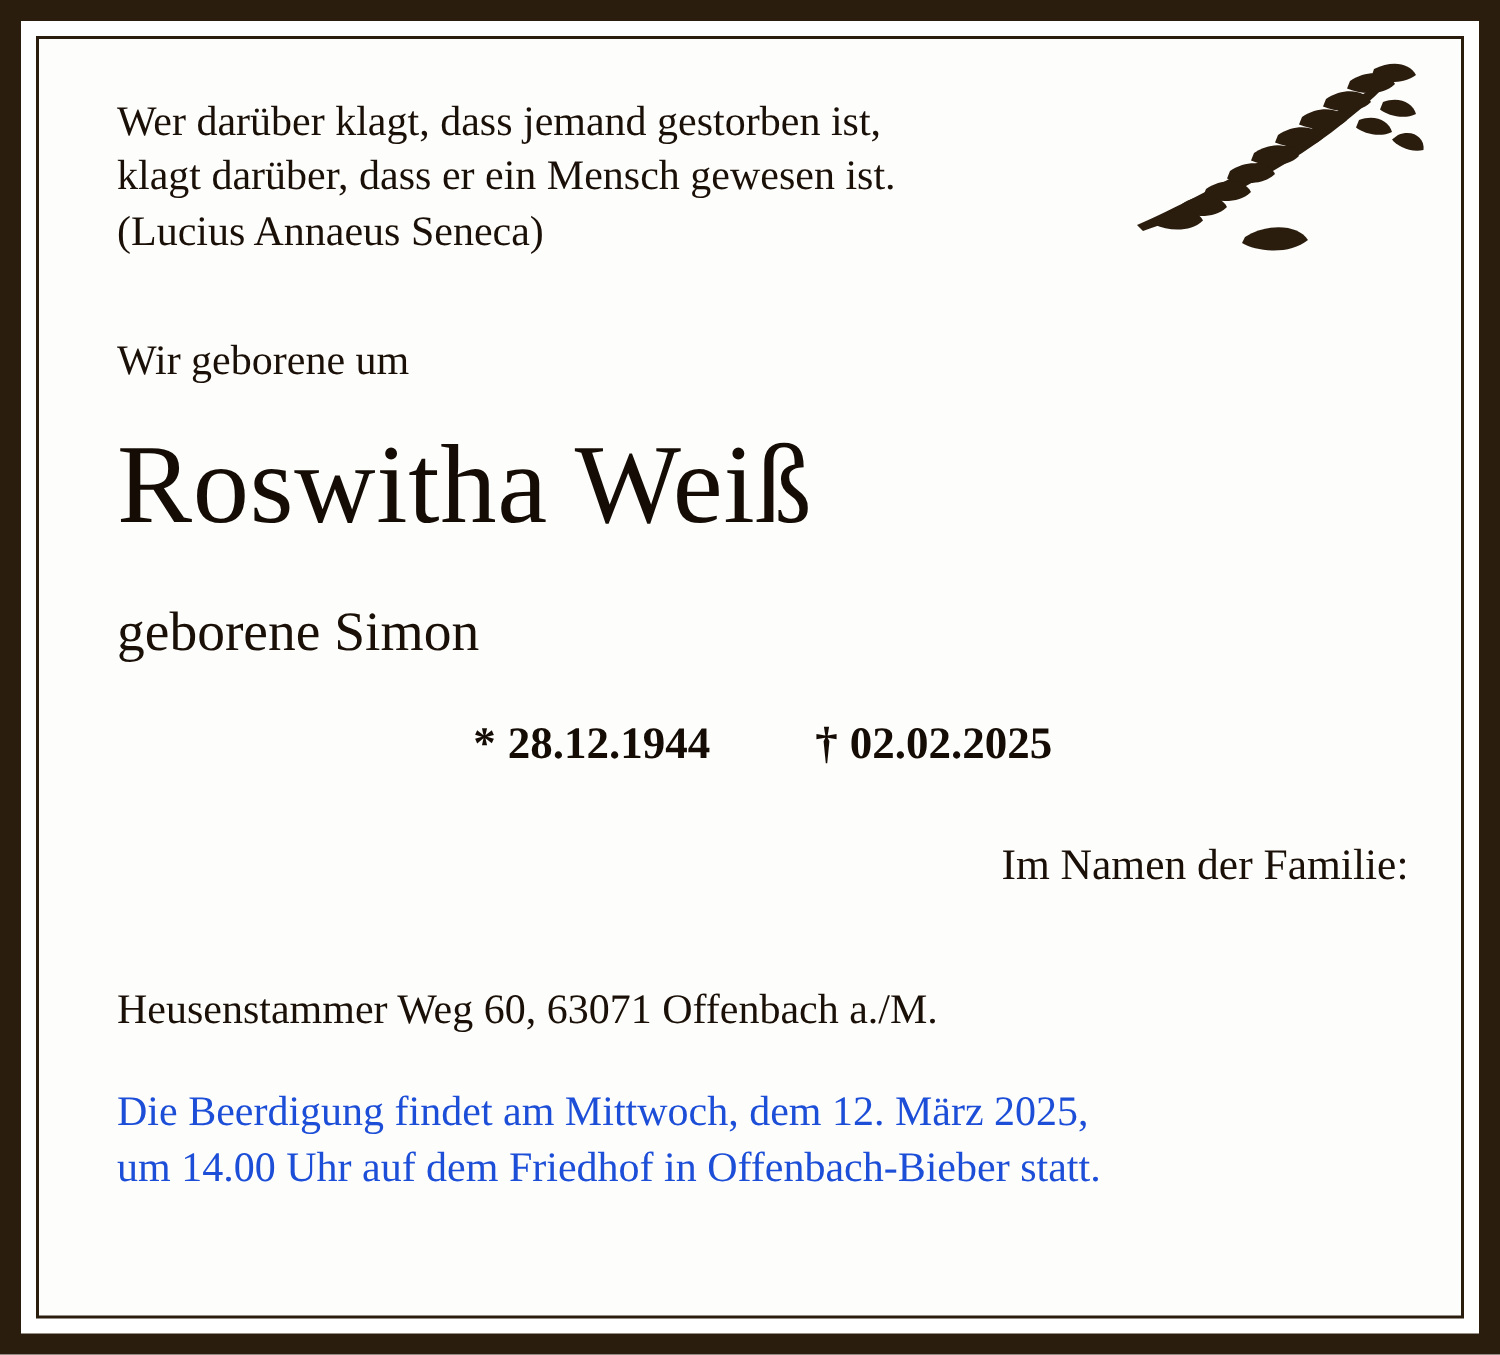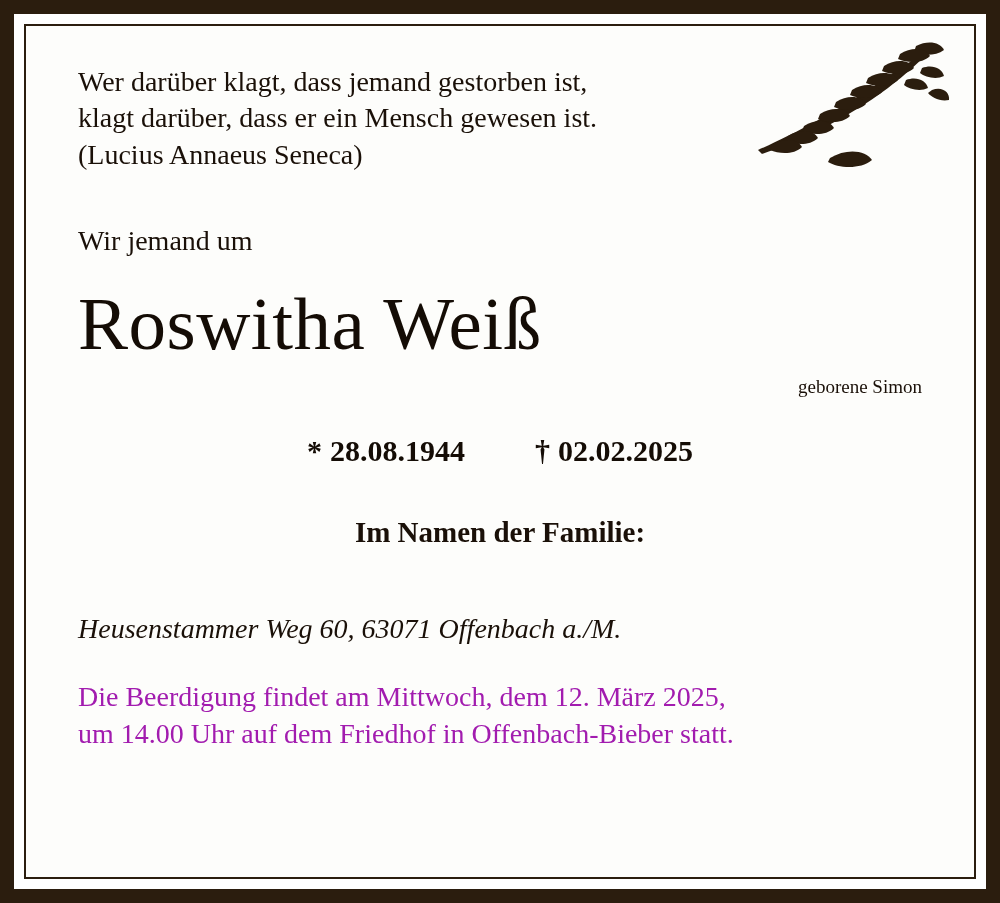--- a/index.html
+++ b/index.html
@@ -24,21 +24,21 @@
     padding: 10px;
     position: relative;
   }
 
   .inner-frame {
     box-sizing: border-box;
     width: 100%;
     height: 100%;
     border: 2px solid #2b1d0e;
     position: relative;
-    padding: 30px 52px 0 52px;
+    padding: 30px 35px 0 52px;
     background: #fdfdfb;
   }
 
   .quote {
     font-size: 28px;
     line-height: 1.30;
     color: #1a1008;
     white-space: pre-line;
     margin-top: 8px;
     max-width: 640px;
@@ -62,70 +62,68 @@
   .name {
     text-align: left;
     font-size: 75px;
     line-height: 1.05;
     margin-top: 28px;
     letter-spacing: 0.5px;
     color: #140c05;
   }
 
   .maiden {
-    text-align: right;
-    font-size: 19px;
-    margin-top: 12px;
+    text-align: left;
+    font-size: 37px;
+    margin-top: 36px;
     color: #1a1008;
   }
 
   .dates {
     text-align: center;
     font-size: 30px;
     font-weight: bold;
     margin-top: 36px;
     color: #140c05;
   }
   .dates .gap {
     display: inline-block;
     width: 70px;
   }
   .dates .sym {
     margin-right: 8px;
   }
 
   .family-label {
-    text-align: center;
+    text-align: right;
     font-size: 29px;
     margin-top: 48px;
     color: #1a1008;
-    font-weight: bold;
   }
 
   .family-names {
     text-align: center;
     font-size: 30px;
     font-weight: bold;
     margin-top: 26px;
     color: #140c05;
   }
 
   .address {
     font-size: 28px;
     margin-top: 64px;
     color: #1a1008;
-    font-style: italic;
   }
 
   .funeral {
     font-size: 28px;
     line-height: 1.32;
     margin-top: 34px;
     white-space: pre-line;
-    color: #a21caf;
+    color: #1d4ed8;
   }
 </style>
 </head>
 <body>
 
 <div class="obituary">
   <div class="inner-frame">
 
     <div class="quote">Wer darüber klagt, dass jemand gestorben ist,
 klagt darüber, dass er ein Mensch gewesen ist.
@@ -146,28 +144,28 @@
           <path d="M38 96 C 50 88, 64 90, 68 98 C 60 106, 45 105, 36 101 Z"></path>
           <path d="M22 105 C 34 97, 48 99, 52 107 C 44 115, 29 114, 20 110 Z"></path>
           <path d="M172 28 C 182 24, 192 28, 194 36 C 186 40, 175 37, 170 33 Z"></path>
           <path d="M156 40 C 166 36, 176 40, 178 48 C 170 52, 159 49, 154 45 Z"></path>
           <path d="M182 50 C 192 46, 200 52, 199 60 C 190 62, 181 57, 178 53 Z"></path>
           <path d="M80 118 C 96 108, 116 110, 122 120 C 110 130, 88 128, 78 122 Z" transform="translate(0,0)"></path>
         </g>
       </svg>
     </div>
 
-    <div class="mourn-line">Wir jemand um</div>
+    <div class="mourn-line">Wir geborene um</div>
 
     <div class="name">Roswitha Weiß</div>
 
     <div class="maiden">geborene Simon</div>
 
     <div class="dates">
-      <span class="sym">*</span><span>28.08.1944</span><span class="gap"></span><span class="sym">†</span><span>02.02.2025</span>
+      <span class="sym">*</span><span>28.12.1944</span><span class="gap"></span><span class="sym">†</span><span>02.02.2025</span>
     </div>
 
     <div class="family-label">Im Namen der Familie:</div>
 
 
     <div class="address">Heusenstammer Weg 60, 63071 Offenbach a./M.</div>
 
     <div class="funeral">Die Beerdigung findet am Mittwoch, dem 12. März 2025,
 um 14.00 Uhr auf dem Friedhof in Offenbach-Bieber statt.</div>
 

